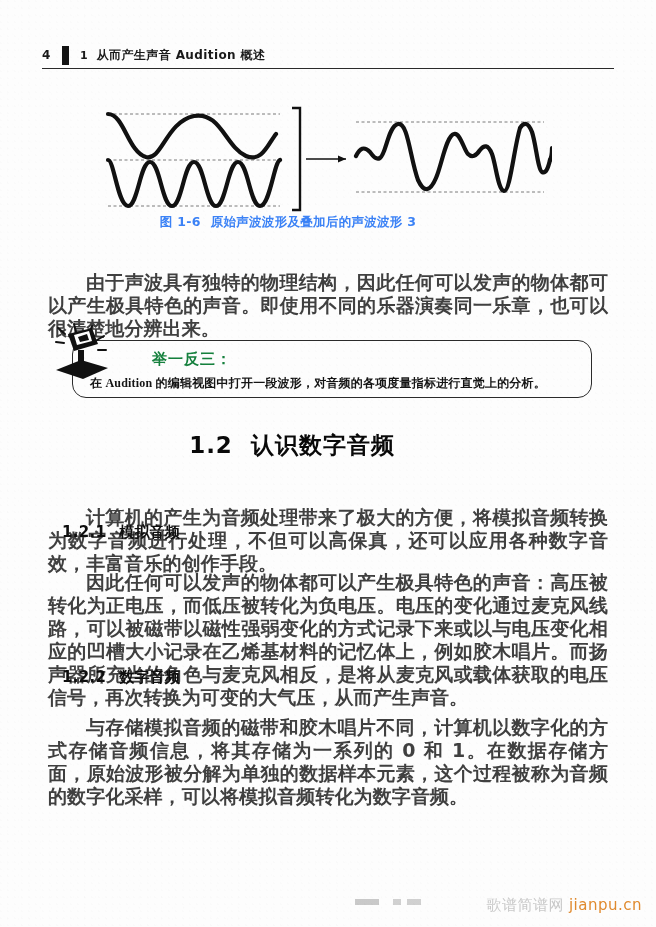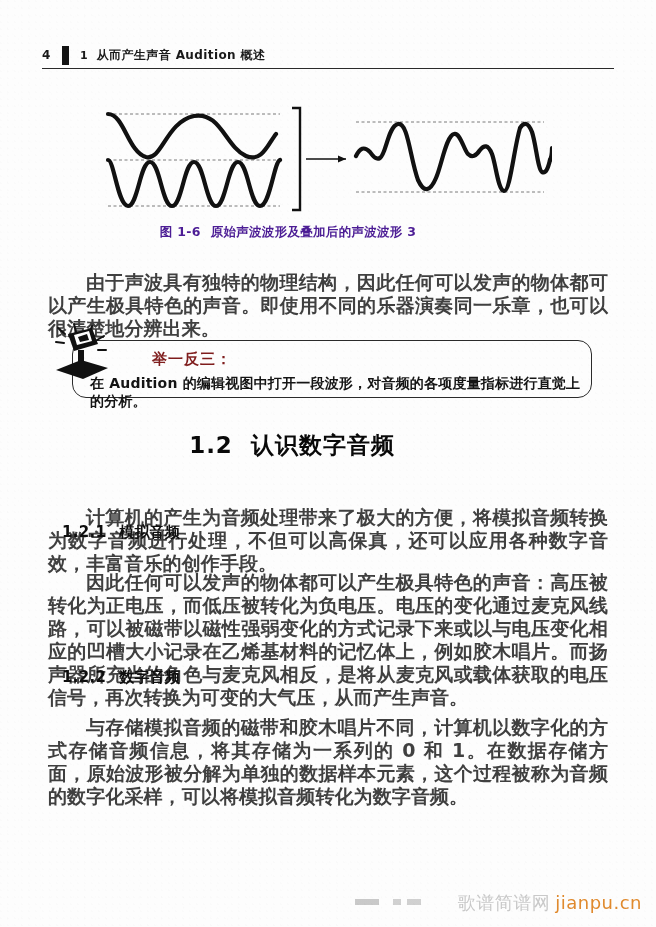--- a/index.html
+++ b/index.html
@@ -76,26 +76,26 @@
     left: 100px;
     top: 100px;
     width: 452px;
     height: 118px;
   }
   .figure svg { display: block; }
 
   .figure-caption {
     position: absolute;
     left: 0;
-    top: 224px;
+    top: 214px;
     width: 576px;
     text-align: center;
     font-size: 12.5px;
     font-weight: bold;
-    color: #4c1d95;
+    color: #3b82f6;
     letter-spacing: 0.3px;
   }
   .figure-caption .cap-num { margin-right: 10px; }
 
   
   .body-text {
     position: absolute;
     left: 48px;
     width: 560px;
     font-size: 19px;
@@ -124,32 +124,33 @@
     top: 322px;
     width: 76px;
     height: 64px;
   }
   .tip-title {
     position: absolute;
     left: 152px;
     top: 350px;
     font-size: 15px;
     font-weight: bold;
-    color: #7f1d1d;
+    color: #15803d;
     letter-spacing: 1px;
   }
   .tip-body {
     position: absolute;
     left: 90px;
     top: 375px;
     width: 496px;
-    font-size: 14px;
+    font-size: 12px;
     font-weight: bold;
     color: #151515;
     letter-spacing: 0.2px;
+    font-family: Liberation Serif, serif;
   }
 
   
   .section-heading {
     position: absolute;
     left: 0;
     top: 430px;
     width: 584px;
     text-align: center;
     font-size: 23px;
@@ -182,21 +183,21 @@
         #8a8a8a 0 24px,
         transparent 24px 38px,
         #9a9a9a 38px 46px,
         transparent 46px 52px,
         #9a9a9a 52px 56px);
   }
   .watermark {
     position: absolute;
     right: 14px;
     bottom: 12px;
-    font-size: 18px;
+    font-size: 15px;
     letter-spacing: 0.5px;
     white-space: nowrap;
   }
   .watermark .wm-cn { color: #c9c9c9; font-weight: normal; }
   .watermark .wm-url { color: #e08a2e; margin-left: 5px; }
 
   
   .grain {
     position: absolute;
     inset: 0;

